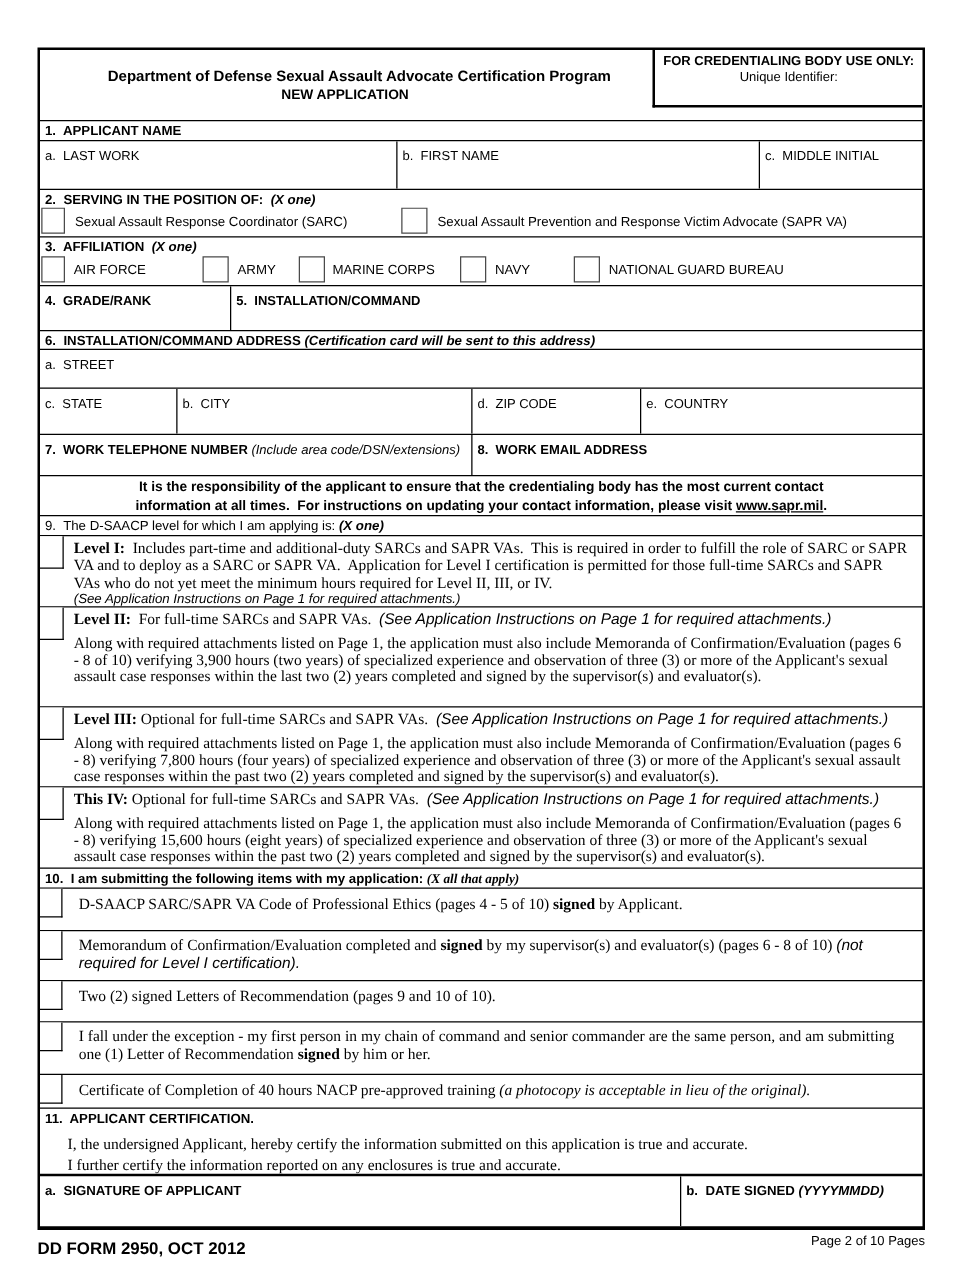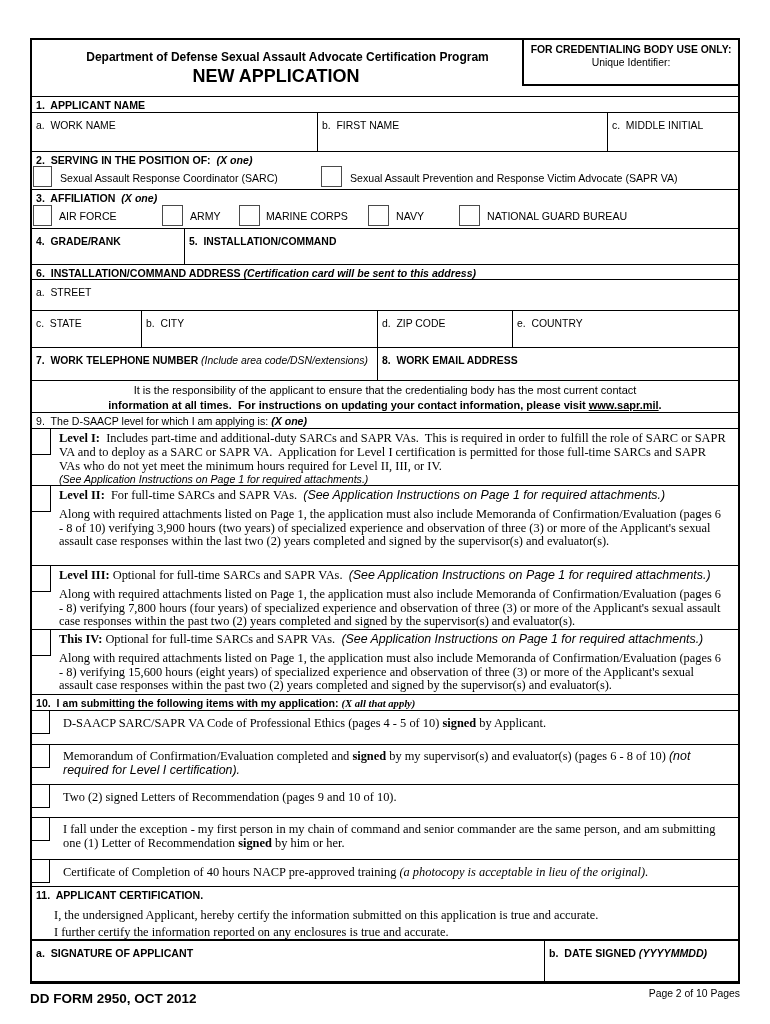--- a/index.html
+++ b/index.html
@@ -16,21 +16,21 @@
   }
   .row { position:relative; width:100%; overflow:hidden; }
   .bt { border-top:1px solid #000; }
   .bt2 { border-top:2px solid #000; }
 
   
   .hdr { height:56px; }
   .hdr-title { position:absolute; left:0; top:0; right:218px; height:100%;
     display:flex; flex-direction:column; align-items:center; justify-content:center; gap:2px; }
   .hdr-line1 { font-size:12px; font-weight:bold;margin-left:23px; }
-  .hdr-line2 { font-size:18px; font-weight:bold; }
+  .hdr-line2 { font-size:11px; font-weight:bold; }
   .cred-box { position:absolute; right:0; top:0; width:216px; height:46px;
     border-left:2px solid #000; border-bottom:2px solid #000;
     display:flex; flex-direction:column; align-items:center; padding-top:4px; }
   .cred-title { font-size:10.4px; font-weight:bold; }
   .cred-sub { font-size:10.4px; margin-top:2px; }
 
   .sec-hdr { font-size:10.6px; font-weight:bold; padding:2px 4px 0 4px; }
 
   .cells { display:flex; }
   .cell { position:relative; height:100%; padding:2px 4px; }
@@ -89,21 +89,21 @@
       </div>
       <div class="cred-box">
         <div class="cred-title" data-bind="header.credentialing_label">FOR CREDENTIALING BODY USE ONLY:</div>
         <div class="cred-sub" data-bind="header.unique_identifier_label">Unique Identifier:</div>
       </div>
     </div>
 
     <div class="row bt h16 sec-hdr" data-bind="section1.title">1.  APPLICANT NAME</div>
     <div class="row bt h39 cells">
       <div class="cell" style="width:285px">
-        <span class="flabel" data-bind="section1.last_name_label">a.  WORK NAME</span>
+        <span class="flabel" data-bind="section1.last_name_label">a.  LAST WORK</span>
         <div class="input-area"></div>
       </div>
       <div class="cell" style="width:290px">
         <span class="flabel" data-bind="section1.first_name_label">b.  FIRST NAME</span>
         <div class="input-area"></div>
       </div>
       <div class="cell" style="flex:1">
         <span class="flabel" data-bind="section1.middle_initial_label">c.  MIDDLE INITIAL</span>
         <div class="input-area"></div>
       </div>
@@ -187,21 +187,21 @@
         <span class="flabel" data-bind-rich="section78.phone_label"><span style="font-weight: bold;">7.  WORK TELEPHONE NUMBER </span><span style="font-style: italic;">(Include area code/DSN/extensions)</span></span>
         <div class="input-area"></div>
       </div>
       <div class="cell" style="flex:1">
         <span class="flabel" style="font-weight:bold" data-bind="section78.email_label">8.  WORK EMAIL ADDRESS</span>
         <div class="input-area"></div>
       </div>
     </div>
 
     <div class="row bt h32 notice">
-      <div data-bind-rich="notice.line1"><span style="font-weight: normal;">It is the responsibility of the applicant to ensure that the credentialing body has the most current contact</span></div>
+      <div data-bind-rich="notice.line1"><span style="font-weight: bold;">It is the responsibility of the applicant to ensure that the credentialing body has the most current contact</span></div>
       <div data-bind-rich="notice.line2"><span style="font-weight: bold;">information at all times.  For instructions on updating your contact information, please visit </span><span style="font-weight: bold; text-decoration: underline;">www.sapr.mil</span><span style="font-weight: bold;">.</span></div>
     </div>
 
     <div class="row bt h16 sec-hdr" data-bind-rich="section9.title"><span style="font-weight: normal;">9.  The D-SAACP level for which I am applying is: </span><span style="font-style: italic;">(X one)</span></div>
 
     <div class="row bt level serif" style="height:57px">
       <span class="notch lv"></span>
       <div data-bind-rich="section9.levels.0.head"><span style="font-weight: bold;">Level I:</span><span>  Includes part-time and additional-duty SARCs and SAPR VAs.  This is required in order to fulfill the role of SARC or SAPR VA and to deploy as a SARC or SAPR VA.  Application for Level I certification is permitted for those full-time SARCs and SAPR VAs who do not yet meet the minimum hours required for Level II, III, or IV.</span></div>
       <div class="inst" data-bind-rich="section9.levels.0.sub"><span style="font-style: italic;">(See Application Instructions on Page 1 for required attachments.)</span></div>
     </div>

